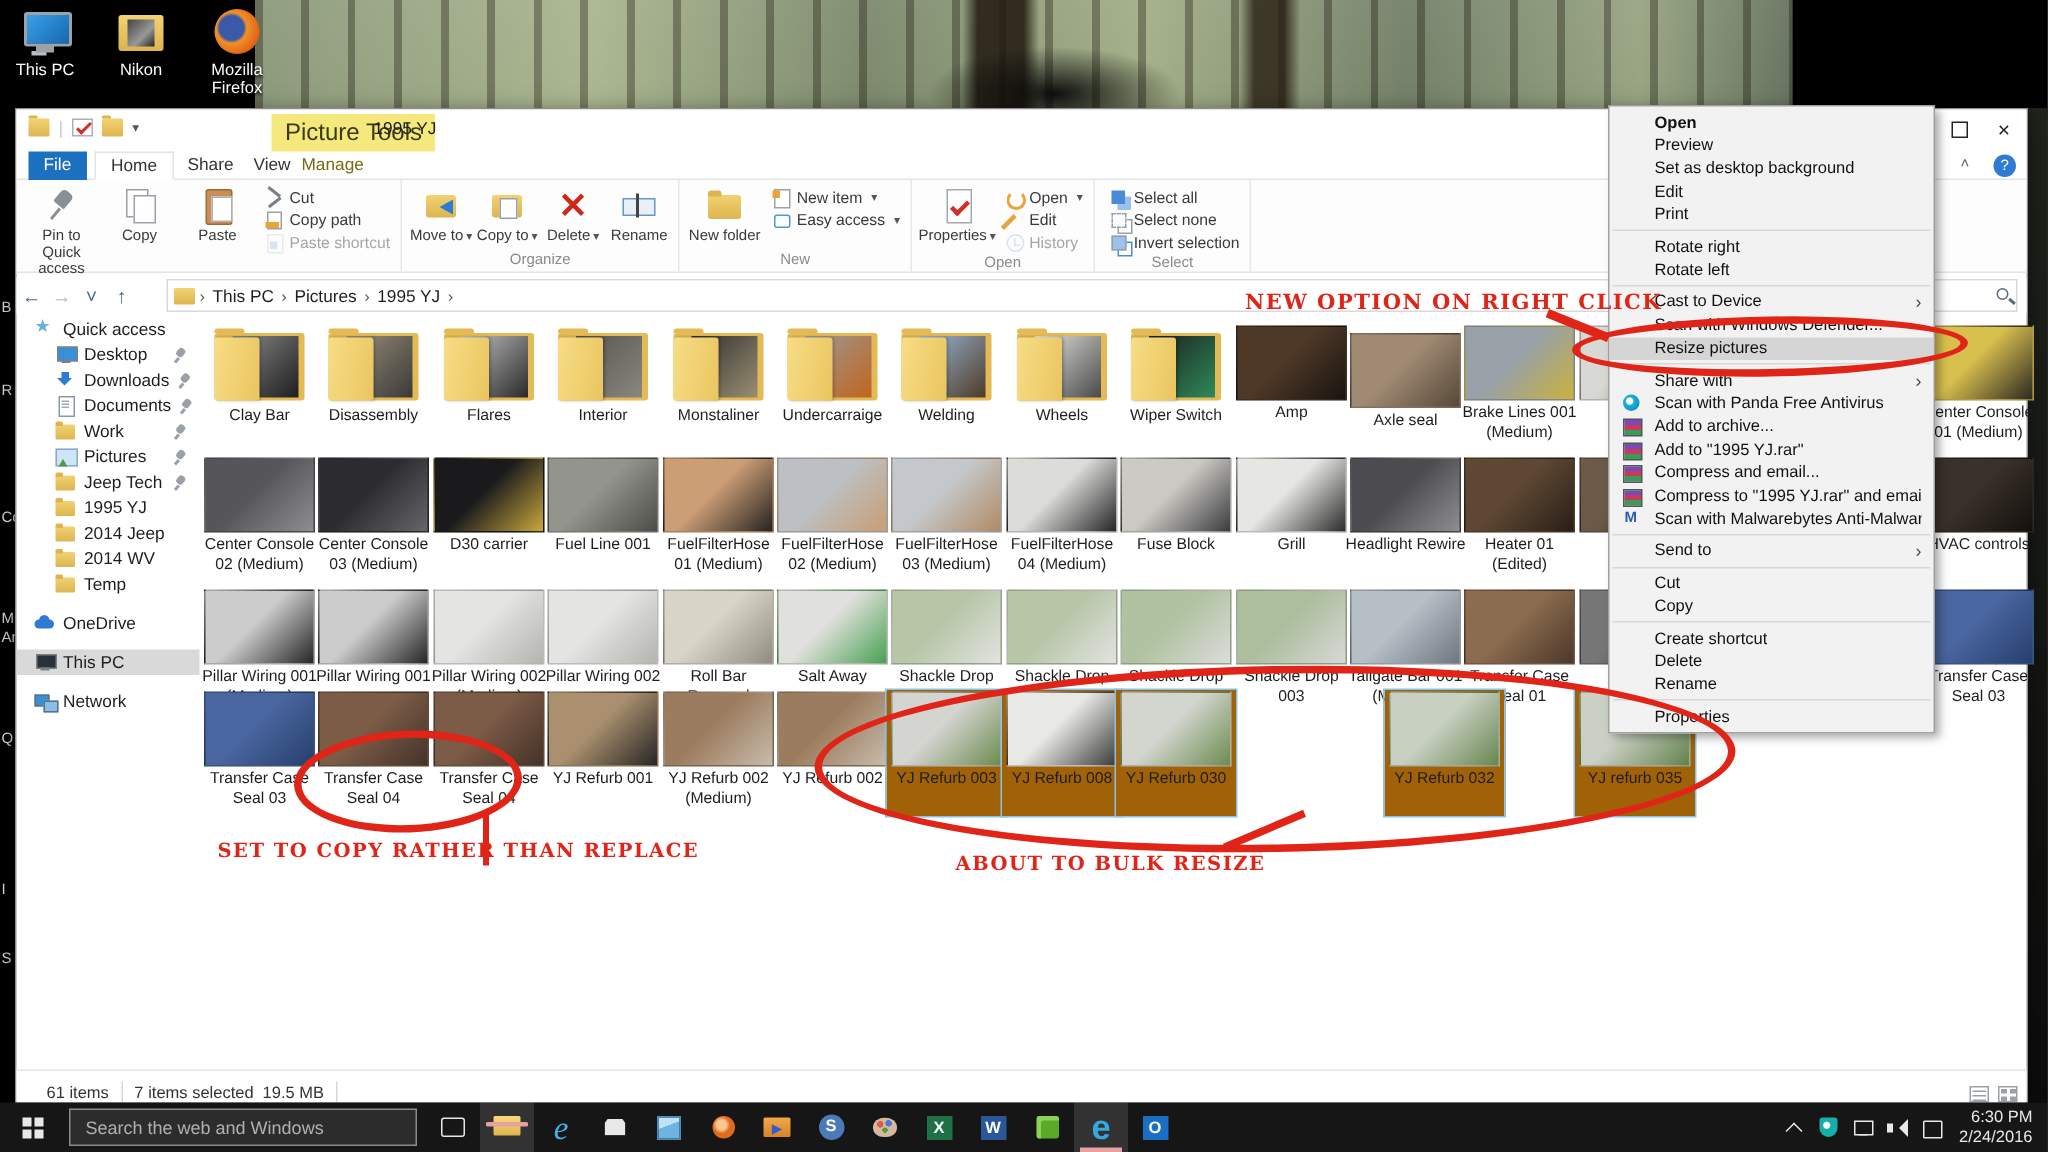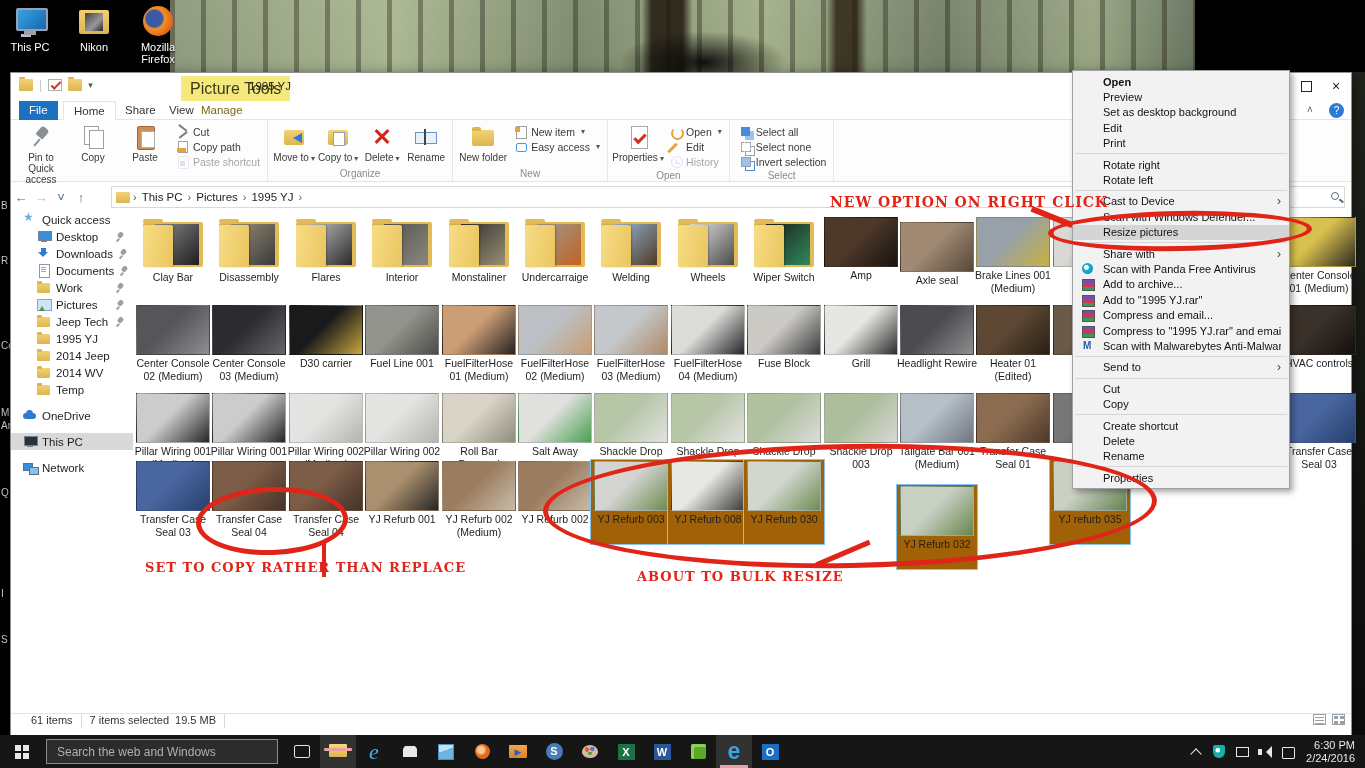--- a/index.html
+++ b/index.html
@@ -149,21 +149,21 @@
   .tile.sel{background:#a16207;outline:1px solid #84c3f0;}
   .thumb{width:74px;height:50px;margin:0 auto;border:1px solid rgba(0,0,0,.18);}
   .fold{width:64px;height:52px;margin:0 auto;position:relative;}
   .fold .fb{position:absolute;left:2px;top:5px;width:60px;height:45px;background:#e3ba55;border-radius:2px;}
   .fold .fb::before{content:"";position:absolute;left:0;top:-3px;width:20px;height:3px;background:#e3ba55;border-radius:2px 2px 0 0;}
   .fold .ph{position:absolute;left:14px;top:7px;width:44px;height:41px;}
   .fold .ff{position:absolute;left:2px;top:8px;width:30px;height:42px;background:linear-gradient(100deg,#f7dd86,#eac55f);border-radius:2px;box-shadow:1px 0 2px rgba(0,0,0,.25);}
   .flabel{width:80px;margin-top:2px;font-size:10.5px;line-height:12.5px;text-align:center;color:#1e1e1e;height:26px;overflow:hidden;}
 
   
-  #statusbar{position:absolute;left:0;top:640px;width:100%;height:22px;background:#fff;border-top:1px solid #e4e4e4;display:flex;align-items:flex-start;font-size:11px;color:#333;}
+  #statusbar{position:absolute;left:0;top:640px;width:100%;height:22px;background:#fff;border-top:1px solid #e4e4e4;display:flex;align-items:flex-end;font-size:11px;color:#333;}
   .stsep{width:1px;height:14px;background:#d8d8d8;margin:0 8px;}
   #st-views{position:absolute;right:6px;display:flex;gap:6px;}
   .stv{width:13px;height:11px;border:1px solid #9aa0a8;position:relative;}
   .stv.grid::before{content:"";position:absolute;left:1px;top:1px;width:4px;height:3px;background:#9aa0a8;box-shadow:6px 0 0 #9aa0a8,0 5px 0 #9aa0a8,6px 5px 0 #9aa0a8;}
   .stv.list::before{content:"";position:absolute;left:1px;top:2px;width:9px;height:1px;background:#9aa0a8;box-shadow:0 3px 0 #9aa0a8,0 6px 0 #9aa0a8;}
 
   
   #ctxmenu{position:absolute;left:1072px;top:70px;width:218px;background:#f2f2f2;border:1px solid #a0a0a0;box-shadow:3px 3px 6px rgba(0,0,0,.35);padding:3px 0;z-index:50;}
   .mitem{display:flex;align-items:center;height:15.4px;padding:0 8px 0 30px;font-size:11px;color:#111;position:relative;white-space:nowrap;}
   .mitem.mbold{font-weight:bold;}
@@ -738,21 +738,21 @@
           <div class="flabel">YJ Refurb 003</div>
         </div>
         <div class="tile sel" style="left: 657px; top: 387px;">
           <div class="thumb" style="background: linear-gradient(135deg, rgb(232, 232, 228) 0%, rgb(232, 232, 228) 45%, rgb(60, 60, 60) 100%);"></div>
           <div class="flabel">YJ Refurb 008</div>
         </div>
         <div class="tile sel" style="left: 733px; top: 387px;">
           <div class="thumb" style="background: linear-gradient(135deg, rgb(210, 214, 206) 0%, rgb(210, 214, 206) 45%, rgb(108, 140, 82) 100%);"></div>
           <div class="flabel">YJ Refurb 030</div>
         </div>
-        <div class="tile sel" style="left: 886px; top: 387px; margin-top: 25px;">
+        <div class="tile sel" style="left: 912px; top: 387px;">
           <div class="thumb" style="background: linear-gradient(135deg, rgb(200, 208, 194) 0%, rgb(200, 208, 194) 45%, rgb(102, 134, 78) 100%);"></div>
           <div class="flabel">YJ Refurb 032</div>
         </div>
         <div class="tile sel" style="left: 1039px; top: 387px;">
           <div class="thumb" style="background: linear-gradient(135deg, rgb(202, 208, 196) 0%, rgb(202, 208, 196) 45%, rgb(98, 130, 76) 100%);"></div>
           <div class="flabel">YJ refurb 035</div>
         </div>
       </div>
 
     <div id="statusbar">

